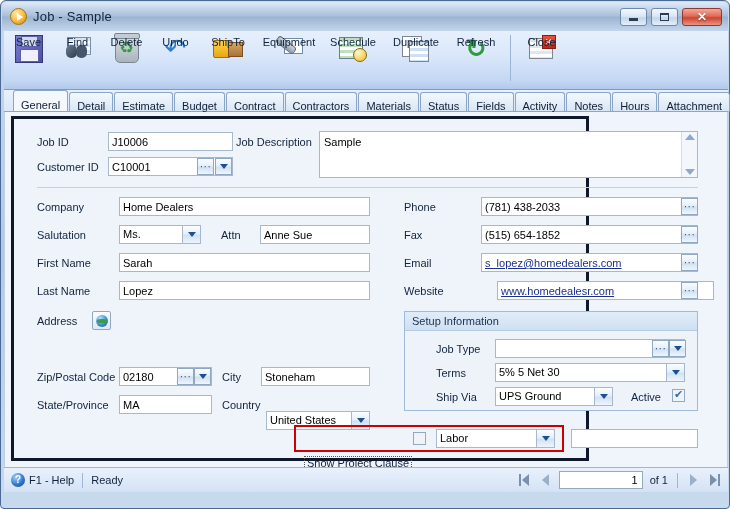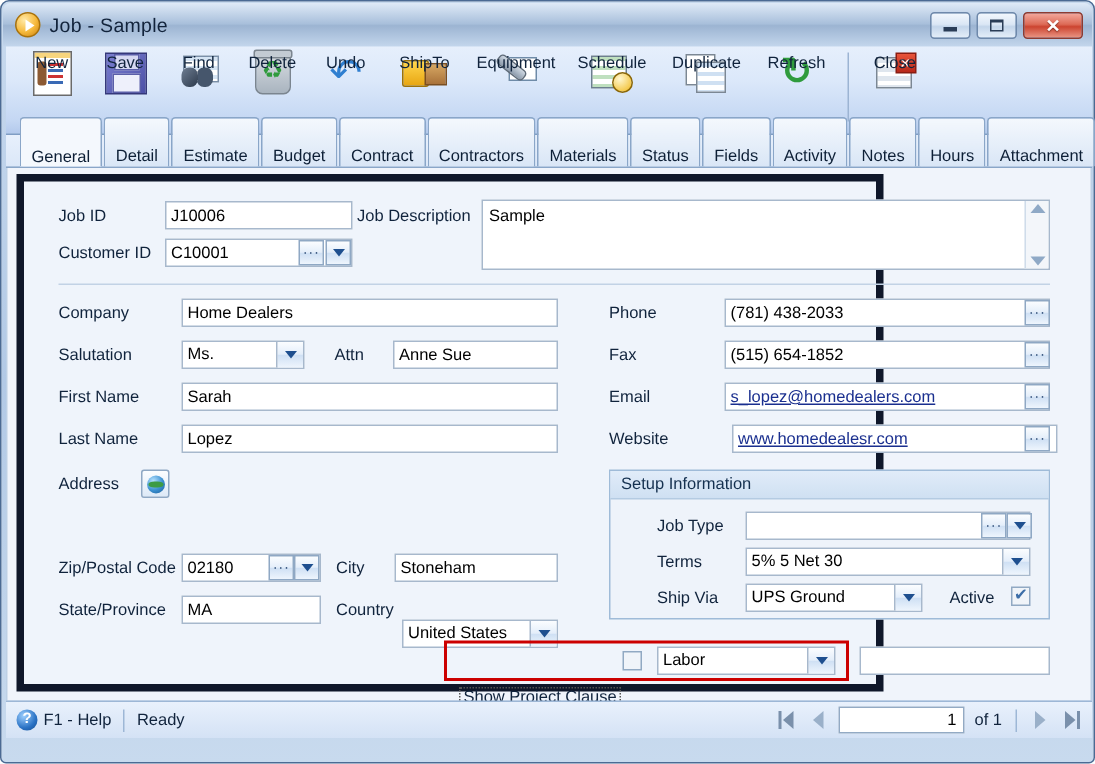--- a/index.html
+++ b/index.html
@@ -131,21 +131,21 @@
         color:#fff;font-size:9px;line-height:12px;text-align:center;border:1px solid #8a1d12;}
 
   
   .tabstrip {
     position:absolute; left:3px; top:89px; width:724px; height:22px;
     display:flex; align-items:flex-end; padding-left:9px; box-sizing:border-box;
     background: linear-gradient(180deg,#e7f0fc,#dbe7f8);
     border-bottom:1px solid #8aa6c8;
   }
   .tab {
-    height:19px; line-height:18px; padding:16px 7px;
+    height:19px; line-height:18px; padding:4px 7px;
     border:1px solid #8aa6c8; border-bottom:none;
     background: linear-gradient(180deg,#f4f8fd,#d9e6f6);
     border-radius:3px 3px 0 0; font-size:11px; color:#0d1f36;
     margin-right:1px; box-sizing:border-box; white-space:nowrap;
   }
   .tab.active {
     background: #f4f8fd;
     height:21px; line-height:20px;
     border-color:#8aa6c8;
     position:relative; z-index:3;
@@ -155,21 +155,21 @@
   .panel {
     position:absolute; left:3px; top:111px; width:724px; height:355px;
     background:#f0f4fb;
     box-sizing:border-box;
     border-left:1px solid #bdd0e6;
     border-right:1px solid #bdd0e6;
   }
   .inner {
     position:absolute; left:6px; top:4px; width:578px; height:345px;
     background:#eff4fb;
-    border:5px solid #0f172a;
+    border:3px solid #0f172a;
     box-sizing:border-box;
   }
 
   .lbl { position:absolute; font-size:11px; color:#10233c; white-space:nowrap; }
   .fld {
     position:absolute; box-sizing:border-box;
     background:#fff; border:1px solid #a7b8cc;
     font-family:"Liberation Sans", sans-serif; font-size:11px; color:#000;
     padding:1px 3px; line-height:16px; height:19px;
   }
@@ -305,26 +305,20 @@
       <div class="win-btn">
           <div class="glyph-max"></div>
         </div>
       <div class="win-btn close">
           <span class="glyph-close">✕</span>
         </div>
     </div>
   </div>
 
   <div class="toolbar">
-    <div class="tbtn" style="margin-left:6px;">
-      <div class="ico">
-          <div class="ic-doc"></div>
-        </div>
-      <div class="lbl">New</div>
-    </div>
     <div class="tbtn">
       <div class="ico">
           <div class="ic-save"></div>
         </div>
       <div class="lbl">Save</div>
     </div>
     <div class="tbtn">
       <div class="ico">
           <div class="ic-find"></div>
         </div>
@@ -470,21 +464,21 @@
 
       <div class="lbl" style="left:390px; top:110px;">Fax</div>
       <div class="fld" style="left:467px; top:106px; width:217px;">(515) 654-1852</div>
       <div class="btn-ell" style="left:667px; top:107px;">···</div>
 
       <div class="lbl" style="left:390px; top:138px;">Email</div>
       <div class="fld link" style="left:467px; top:134px; width:217px;">s_lopez@homedealers.com</div>
       <div class="btn-ell" style="left:667px; top:135px;">···</div>
 
       <div class="lbl" style="left:390px; top:166px;">Website</div>
-      <div class="fld link" style="left:472px; top:162px; width:217px;">www.homedealesr.com</div>
+      <div class="fld link" style="left:483px; top:162px; width:217px;">www.homedealesr.com</div>
       <div class="btn-ell" style="left:667px; top:163px;">···</div>
 
       <div class="group" style="left:390px; top:192px; width:294px; height:100px;">
         <div class="group-hdr">Setup Information</div>
       </div>
       <div class="lbl" style="left:422px; top:224px;">Job Type</div>
       <div class="fld" style="left:481px; top:220px; width:190px;"></div>
       <div class="btn-ell" style="left:638px; top:221px;">···</div>
       <div class="btn-arrow" style="left:655px; top:221px;">
           <i class="arrow-dn"></i>

